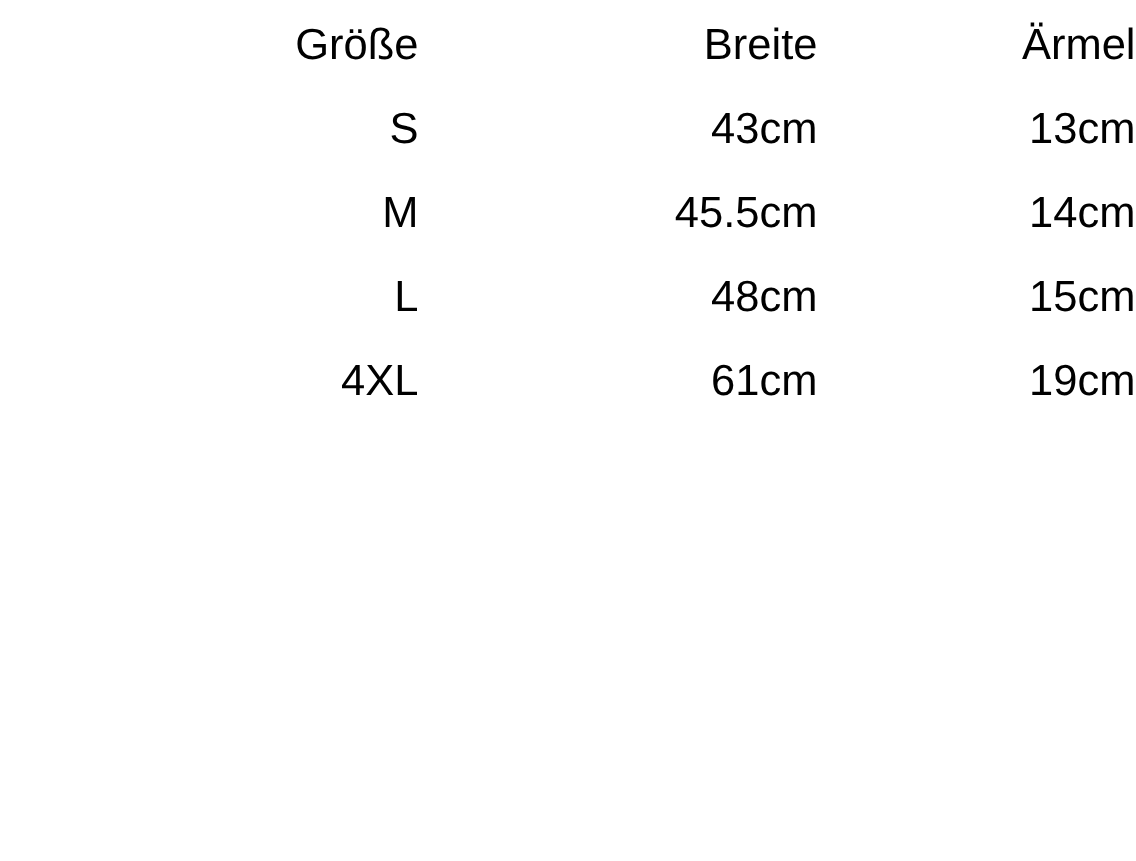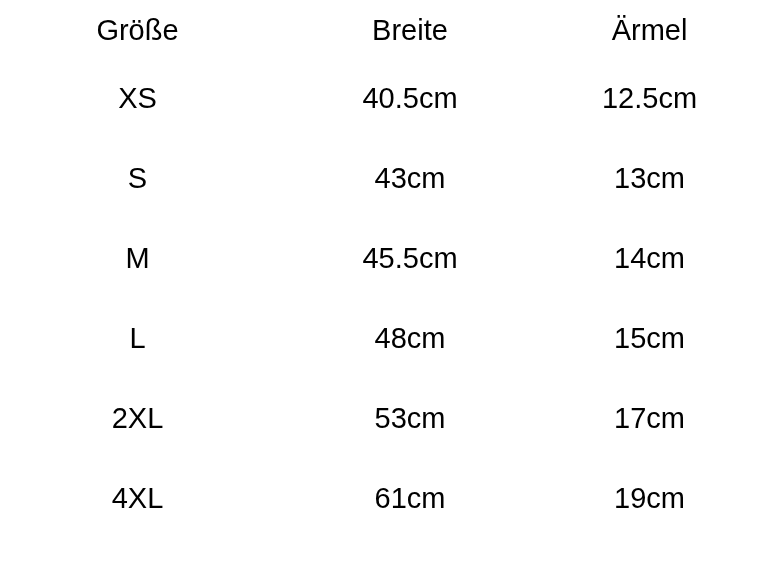--- a/index.html
+++ b/index.html
@@ -26,26 +26,26 @@
     border-collapse: collapse;
     table-layout: fixed;
     margin: 0;
   }
   table.size-table col.c0 { width: 279px; }
   table.size-table col.c1 { width: 266px; }
   table.size-table col.c2 { width: 212px; }
 
   table.size-table th,
   table.size-table td {
-    text-align: center;
+    text-align: right;
     vertical-align: middle;
     font-size: 29px;
     font-weight: normal;
     line-height: 1;
-    padding: 12px;
+    padding: 0;
     height: 56px;
     white-space: nowrap;
   }
   table.size-table thead th {
     height: 52px;
     padding-top: 4px;
   }
   table.size-table th:nth-child(1),
   table.size-table td:nth-child(1) { padding-left: 8px; }
   table.size-table th:nth-child(2),
@@ -68,44 +68,34 @@
     </colgroup>
     <thead>
       <tr>
         <th>Größe</th>
         <th>Breite</th>
         <th>Ärmel</th>
       </tr>
     </thead>
     <tbody>
       <tr>
-        <td>XS</td>
-        <td>40.5cm</td>
-        <td>12.5cm</td>
-      </tr>
-      <tr>
         <td>S</td>
         <td>43cm</td>
         <td>13cm</td>
       </tr>
       <tr>
         <td>M</td>
         <td>45.5cm</td>
         <td>14cm</td>
       </tr>
       <tr>
         <td>L</td>
         <td>48cm</td>
         <td>15cm</td>
       </tr>
       <tr>
-        <td>2XL</td>
-        <td>53cm</td>
-        <td>17cm</td>
-      </tr>
-      <tr>
         <td>4XL</td>
         <td>61cm</td>
         <td>19cm</td>
       </tr>
     </tbody>
   </table>
 </div>
 
 </body></html>

